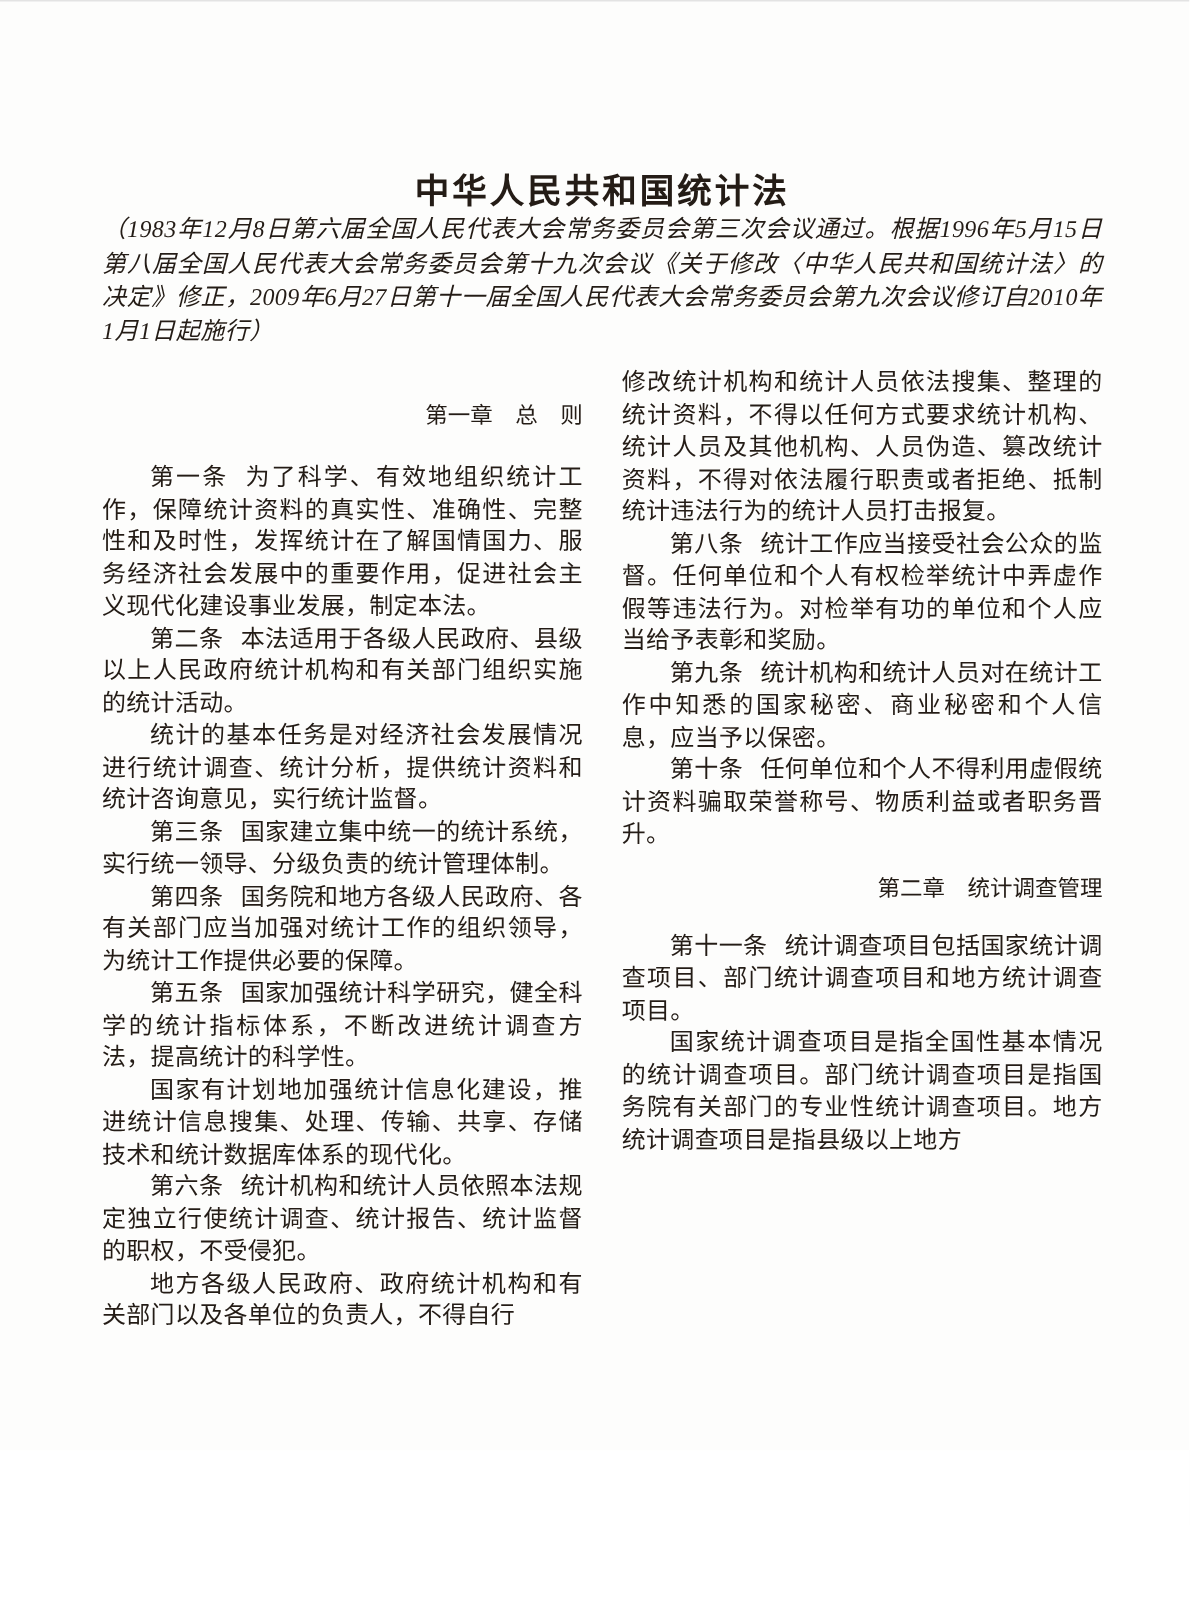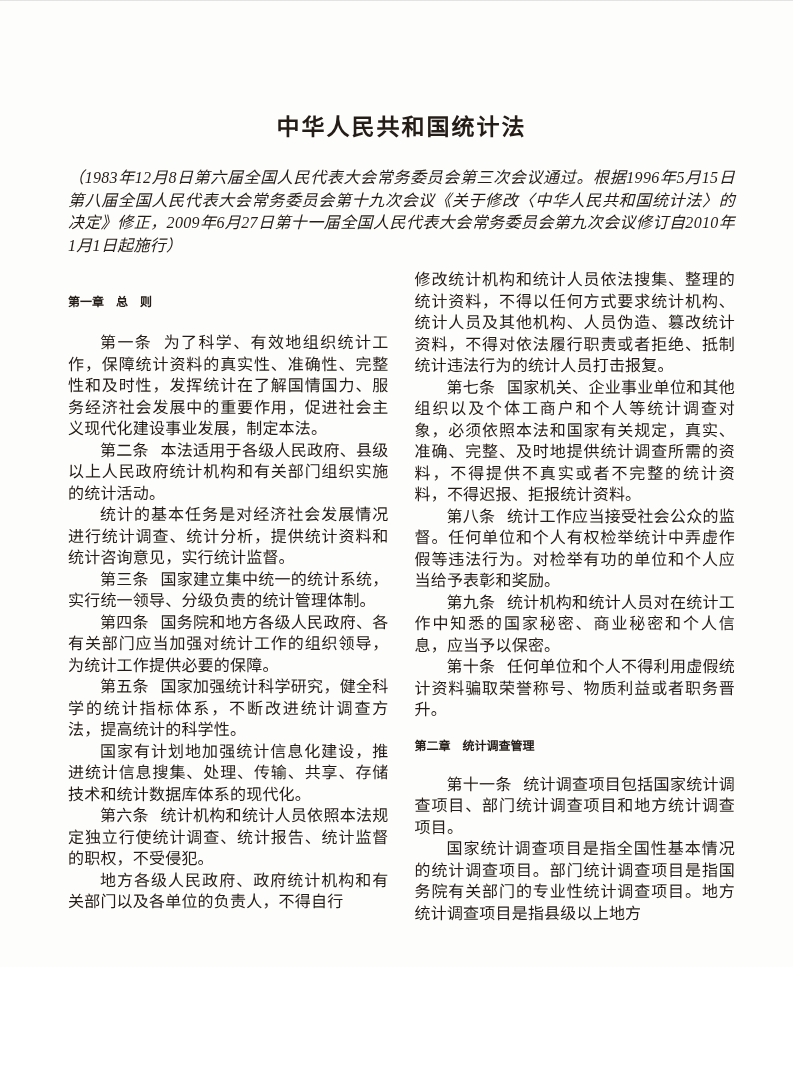--- a/index.html
+++ b/index.html
@@ -25,40 +25,39 @@
   }
   .doc-title {
     margin-top: 112px;
     text-align: center;
     font-size: 23px;
     font-weight: bold;
     letter-spacing: 2px;
     line-height: 30px;
   }
   .preamble {
-    margin-top: 24px;
     font-size: 16px;
     line-height: 22.5px;
     font-style: italic;
     text-align: justify;
     letter-spacing: 0.3px;
   }
   .columns {
     display: flex;
     gap: 26px;
     margin-top: 12px;
   }
   .col {
     flex: 1 1 0;
     min-width: 0;
   }
   .chapter-heading {
-    font-size: 12px;
-    font-weight: bold;
-    text-align: left;
+    font-size: 15px;
+    font-weight: normal;
+    text-align: right;
     line-height: 21px;
   }
   .col-left .chapter-heading {
     margin-top: 23px;
     margin-bottom: 19px;
   }
   .col-right .chapter-heading {
     margin-top: 15px;
     margin-bottom: 17px;
   }
@@ -105,21 +104,20 @@
         <p class="para"><span class="article-label">第四条</span><span>国务院和地方各级人民政府、各有关部门应当加强对统计工作的组织领导，为统计工作提供必要的保障。</span></p>
         <p class="para"><span class="article-label">第五条</span><span>国家加强统计科学研究，健全科学的统计指标体系，不断改进统计调查方法，提高统计的科学性。</span></p>
         <p class="para"><span>国家有计划地加强统计信息化建设，推进统计信息搜集、处理、传输、共享、存储技术和统计数据库体系的现代化。</span></p>
         <p class="para"><span class="article-label">第六条</span><span>统计机构和统计人员依照本法规定独立行使统计调查、统计报告、统计监督的职权，不受侵犯。</span></p>
         <p class="para"><span>地方各级人民政府、政府统计机构和有关部门以及各单位的负责人，不得自行</span></p>
       </div>
 
       <div class="col col-right">
         <p class="para no-indent"><span>修改统计机构和统计人员依法搜集、整理的统计资料，不得以任何方式要求统计机构、统计人员及其他机构、人员伪造、篡改统计资料，不得对依法履行职责或者拒绝、抵制统计违法行为的统计人员打击报复。</span></p>
 
-        <p class="para"><span class="article-label">第七条</span><span>国家机关、企业事业单位和其他组织以及个体工商户和个人等统计调查对象，必须依照本法和国家有关规定，真实、准确、完整、及时地提供统计调查所需的资料，不得提供不真实或者不完整的统计资料，不得迟报、拒报统计资料。</span></p>
         <p class="para"><span class="article-label">第八条</span><span>统计工作应当接受社会公众的监督。任何单位和个人有权检举统计中弄虚作假等违法行为。对检举有功的单位和个人应当给予表彰和奖励。</span></p>
         <p class="para"><span class="article-label">第九条</span><span>统计机构和统计人员对在统计工作中知悉的国家秘密、商业秘密和个人信息，应当予以保密。</span></p>
         <p class="para"><span class="article-label">第十条</span><span>任何单位和个人不得利用虚假统计资料骗取荣誉称号、物质利益或者职务晋升。</span></p>
 
         <h2 class="chapter-heading">第二章　统计调查管理</h2>
 
         <p class="para"><span class="article-label">第十一条</span><span>统计调查项目包括国家统计调查项目、部门统计调查项目和地方统计调查项目。</span></p>
         <p class="para"><span>国家统计调查项目是指全国性基本情况的统计调查项目。部门统计调查项目是指国务院有关部门的专业性统计调查项目。地方统计调查项目是指县级以上地方</span></p>
       </div>
 

